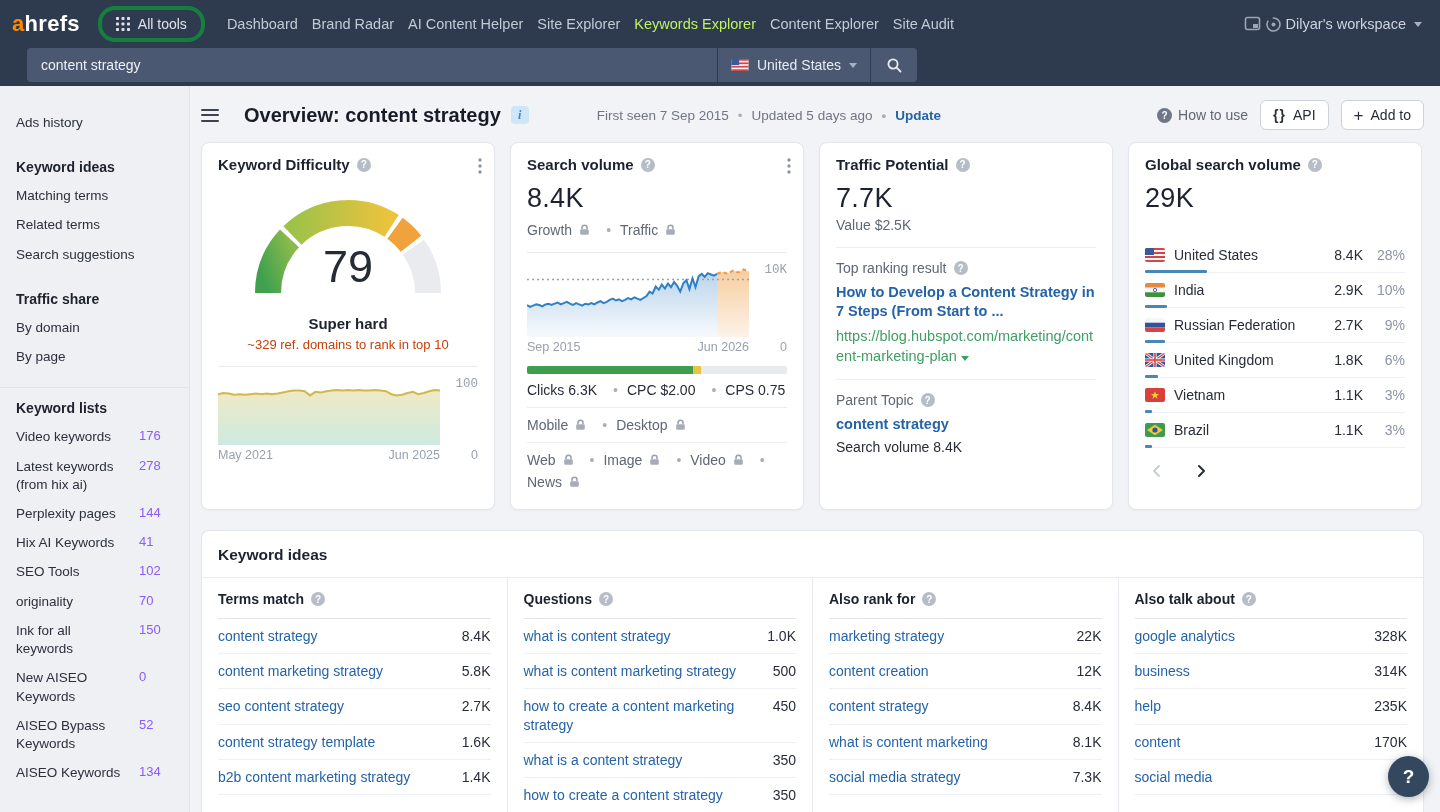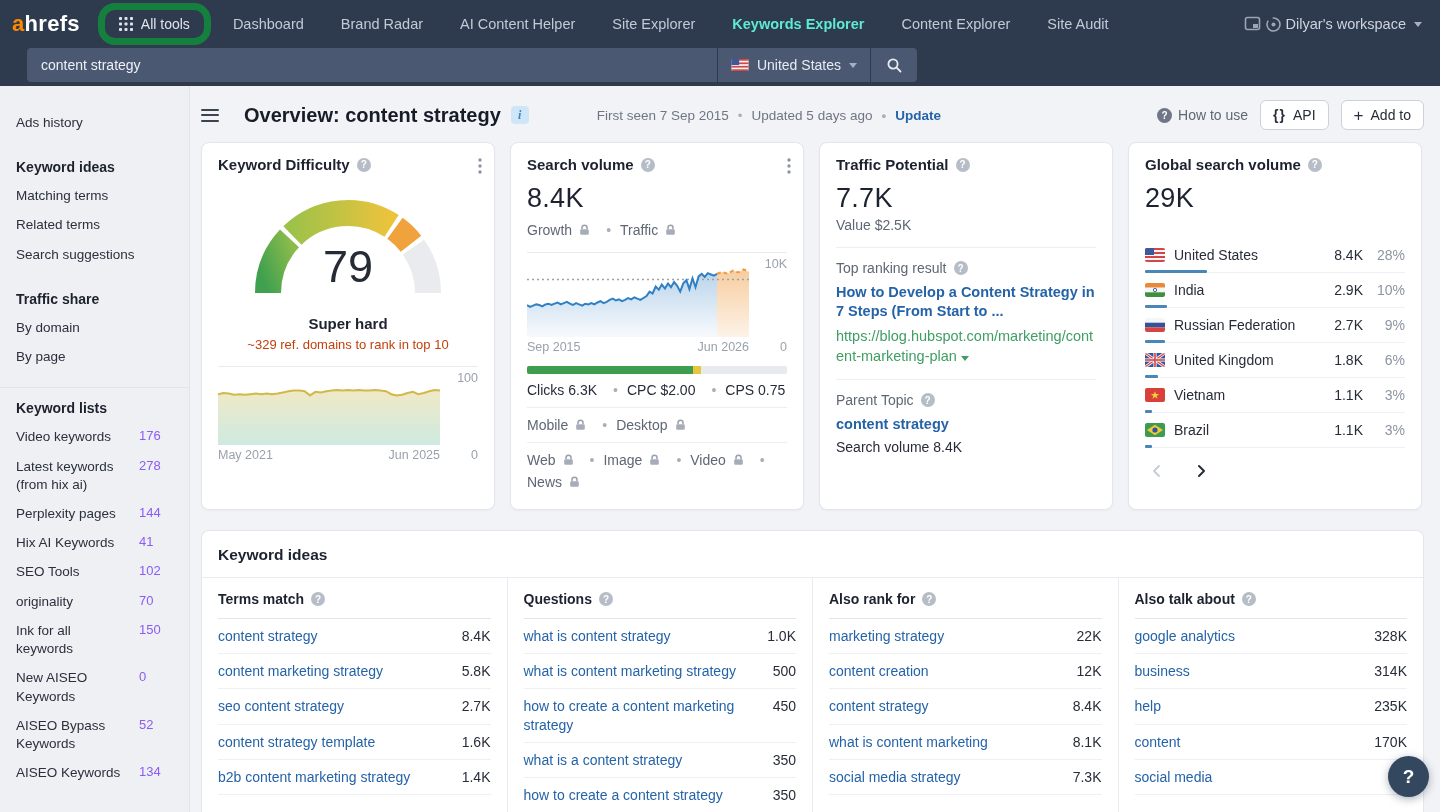--- a/index.html
+++ b/index.html
@@ -5,24 +5,24 @@
   * { box-sizing: border-box; margin: 0; padding: 0; }
   html,body { width:1440px; height:812px; overflow:hidden; }
   body { font-family:"Liberation Sans", sans-serif; background:#f2f3f6; color:#222733; }
   a { text-decoration:none; cursor:pointer; }
 
   
   .topbar { height:86px; background:#2e3a4d; }
   .nav-row { height:48px; display:flex; align-items:center; padding:0 18px 0 12px; }
   .logo { font-size:22px; font-weight:700; color:#fff; letter-spacing:.3px; margin-right:18px; }
   .logo .a { color:#ff8800; }
-  .alltools { display:flex; align-items:center; gap:8px; border:7px solid #15803d; border-radius:17px; padding:6px 14px; color:#dfe4ec; font-size:14px; cursor:pointer; margin-right:22px; }
-  .nav-links { display:flex; align-items:center; gap:37px; }
+  .alltools { display:flex; align-items:center; gap:8px; border:4px solid #15803d; border-radius:17px; padding:6px 14px; color:#dfe4ec; font-size:14px; cursor:pointer; margin-right:22px; }
+  .nav-links { display:flex; align-items:center; gap:14px; }
   .nav-link { color:#c2cad6; font-size:14.5px; }
-  .nav-link.active { color:#5eead4; font-weight:700; }
+  .nav-link.active { color:#bef264; font-weight:400; }
   .nav-right { margin-left:auto; display:flex; align-items:center; gap:4px; color:#9aa5b6; }
   .workspace { display:flex; align-items:center; gap:8px; color:#cdd4df; font-size:14.5px; cursor:pointer; }
   .caret-down { width:0; height:0; border-left:4.5px solid transparent; border-right:4.5px solid transparent; border-top:5px solid #a7b0bf; }
 
   .search-row { padding-left:27px; }
   .search-group { width:890px; height:34px; background:#4b5872; border-radius:4px; display:flex; align-items:center; overflow:hidden; }
   .search-input { flex:1; color:#eef1f6; font-size:14px; padding:0 14px; white-space:nowrap; }
   .vsep { width:1px; align-self:stretch; background:#2e3a4d; }
   .country-select { display:flex; align-items:center; gap:8px; padding:0 13px; color:#e8ecf2; font-size:14px; cursor:pointer; }
   .search-btn { width:46px; align-self:stretch; display:flex; align-items:center; justify-content:center; cursor:pointer; }
@@ -65,21 +65,21 @@
   
   .gauge-wrap { position:relative; width:200px; margin:20px auto 0; }
   .gauge-value { position:absolute; left:0; right:0; top:48px; text-align:center; font-size:45px; color:#262b36; }
   .kd-level { text-align:center; font-weight:700; font-size:15px; margin-top:4px; color:#1d2230; }
   .kd-sub { text-align:center; font-size:13px; color:#c2410c; margin-top:5px; }
 
   
   .mini-chart { position:relative; border-top:1px solid #e8eaee; padding:8px 34px 0 0; margin-top:14px; }
   .plot { display:block; width:222px; }
   .ylab { position:absolute; right:0; color:#9aa1ad; font-size:12.5px; }
-  .ytop { top:4px; }
+  .ytop { top:10px;font-family:Liberation Mono, monospace; }
   .ybot { bottom:0; }
   .xlabs { display:flex; justify-content:space-between; width:222px; color:#9aa1ad; font-size:12.5px; margin-top:3px; }
 
   
   .sep-row { display:flex; align-items:center; flex-wrap:wrap; row-gap:6px; color:#5f6774; font-size:14px; margin-top:8px; }
   .sep-item { display:inline-flex; align-items:center; gap:7px; }
   .sep-item:not(:last-child)::after { content:"•"; color:#aab0bb; margin:0 9px; }
   .sep-row.dark { color:#272c38; }
   .progress { display:flex; height:8px; border-radius:2px; overflow:hidden; background:#e7eaee; margin-top:12px; }
   .pg-green { background:#3e9e50; }

